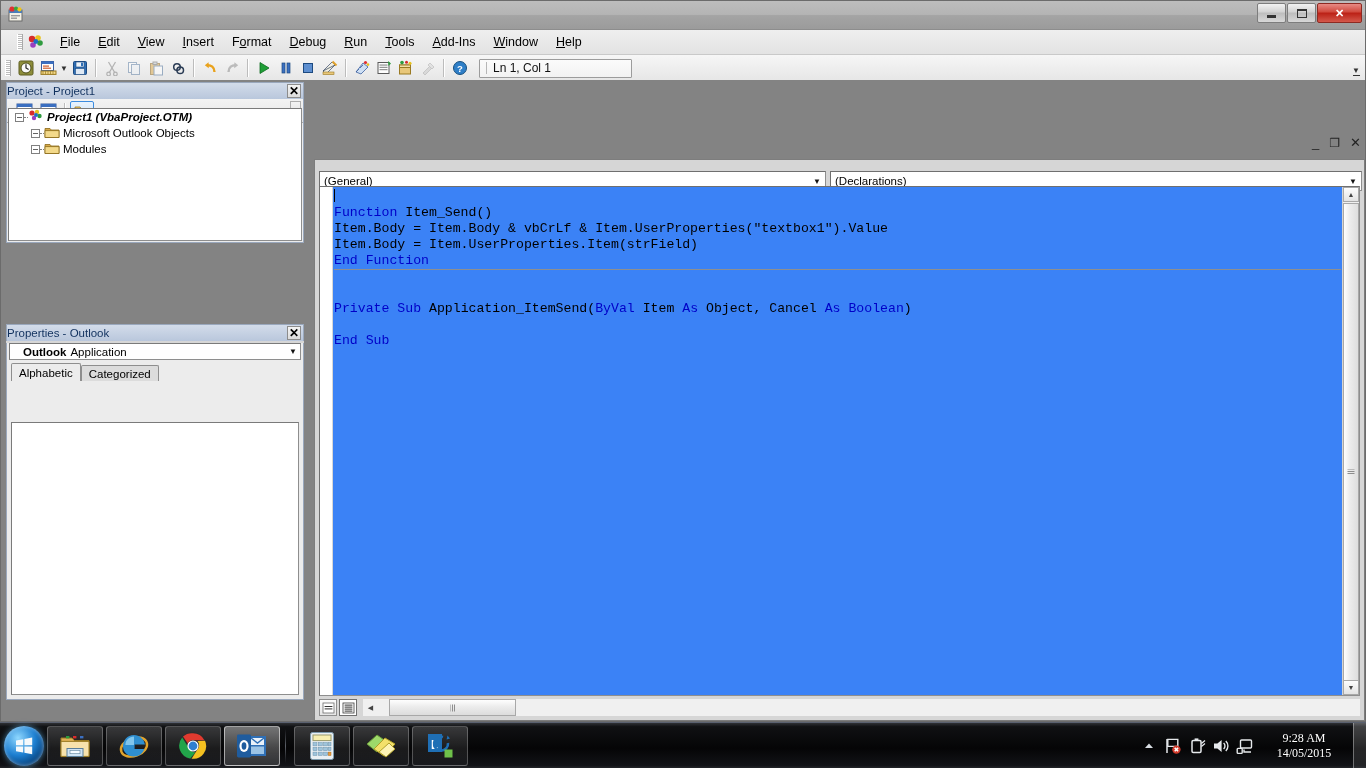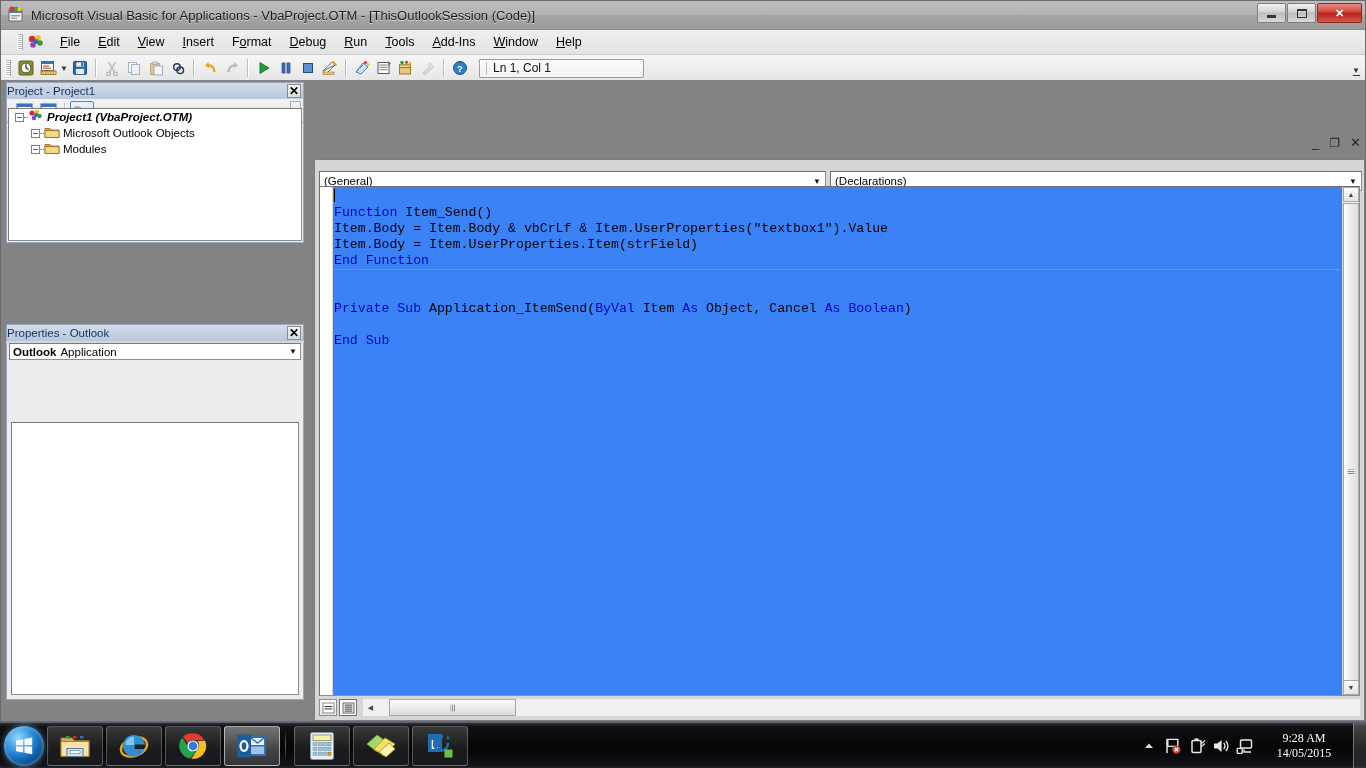--- a/index.html
+++ b/index.html
@@ -62,21 +62,21 @@
   
   .toolbar{
     height:26px;display:flex;align-items:center;
     background:linear-gradient(#f6f6f6,#e6e6e6);
     border-bottom:1px solid #b9b9b9;padding-left:2px;position:relative;
   }
   .tbtn{width:22px;height:22px;display:flex;align-items:center;justify-content:center;position:relative;border:1px solid transparent;box-sizing:border-box;}
   .tsep{width:1px;height:18px;background:#bcbcbc;margin:0 4px;border-right:1px solid #fff;}
   .dropcaret{width:10px;height:22px;display:flex;align-items:center;justify-content:center;font-size:8px;color:#333;}
   .lncol{
-    margin-left:8px;height:19px;width:165px;
+    margin-left:8px;height:19px;width:153px;
     background:linear-gradient(#fbfbfb,#f2f2f2);
     border:1px solid #9c9c9c;border-radius:1px;
     display:flex;align-items:center;font-size:12px;color:#111;
     box-sizing:border-box;
     text-align:center;
   }
   .lncol .bar{width:1px;height:12px;background:#b6b6b6;margin:0 6px;}
   .tb-overflow{position:absolute;right:4px;top:3px;width:10px;height:18px;
     display:flex;flex-direction:column;align-items:center;justify-content:flex-end;font-size:8px;color:#333;}
   
@@ -111,21 +111,21 @@
     border:1px solid #8e8e8e;overflow:hidden;box-sizing:border-box;
     border-top-color:#7a7a7a;border-left-color:#7a7a7a;}
   .trow{height:16px;display:flex;align-items:center;font-size:11.5px;color:#000;white-space:nowrap;position:relative;}
   .tbox{width:9px;height:9px;border:1px solid #808080;background:#fff;
     display:flex;align-items:center;justify-content:center;font-size:9px;line-height:7px;color:#000;box-sizing:border-box;}
   .tsel{background:#dcdcdc;padding:0 2px;}
   .tbold{font-weight:bold;font-style:italic;}
   
   .pw-combo{
     margin:2px;height:17px;background:#fff;border:1px solid #8e8e8e;
-    display:flex;align-items:center;font-size:11.5px;color:#000;padding-left:3px;
+    display:flex;align-items:center;font-size:11.5px;color:#000;padding-left:13px;
     position:relative;box-sizing:border-box;border-top-color:#7a7a7a;border-left-color:#7a7a7a;
   }
   .pw-combo .arrow{position:absolute;right:3px;top:3px;font-size:8px;color:#111;}
   .pw-tabs{display:flex;align-items:flex-end;height:18px;margin:3px 0 0 4px;}
   .pw-tab{
     height:16px;padding:0 7px;font-size:11.5px;display:flex;align-items:center;
     border:1px solid #8e8e8e;border-bottom:none;background:#dcdcdc;
     border-radius:2px 2px 0 0;box-sizing:border-box;color:#000;
   }
   .pw-tab.active{background:#ececec;height:18px;border-color:#8e8e8e;position:relative;z-index:2;}
@@ -221,21 +221,20 @@
       <svg width="18" height="18" viewBox="0 0 18 18">
         <rect x="2" y="4" width="13" height="11" fill="#f4f1e6" stroke="#6b6b6b"></rect>
         <rect x="2" y="4" width="13" height="3" fill="#4a7ebb"></rect>
         <rect x="4" y="9" width="9" height="1.4" fill="#9a9a9a"></rect>
         <rect x="4" y="11.5" width="6" height="1.4" fill="#9a9a9a"></rect>
         <circle cx="5" cy="3" r="2.6" fill="#e03030"></circle>
         <circle cx="9" cy="2.5" r="2.1" fill="#3aa63a"></circle>
         <circle cx="12.5" cy="3.4" r="2.1" fill="#f0c419"></circle>
       </svg>
     </span>
-    <span class="title-text">Microsoft Visual Basic for Applications - VbaProject.OTM - [ThisOutlookSession (Code)]</span>
     <div class="winbtns">
       <div class="winbtn">
           <i class="glyph-min"></i>
         </div>
       <div class="winbtn">
           <i class="glyph-max"></i>
         </div>
       <div class="winbtn close">✕</div>
     </div>
   </div>
@@ -497,20 +496,24 @@
         <span>Properties - Outlook</span>
         <span class="pane-close">✕</span>
       </div>
       <div class="pane-body" style="position:relative;">
         <div class="pw-combo">
           <b>Outlook</b>
           <span style="width:4px;"></span>
           <span>Application</span>
           <span class="arrow">▼</span>
         </div>
+        <div class="pw-tabs">
+          <div class="pw-tab active">Alphabetic</div>
+          <div class="pw-tab">Categorized</div>
+        </div>
         <div class="pw-list"></div>
       </div>
     </div>
 
     <div id="code-window">
       <div class="mdi-ctrls">
         <span style="font-size:13px;">_</span>
         <span style="font-size:12px;">❐</span>
         <span style="font-size:13px;">✕</span>
       </div>

